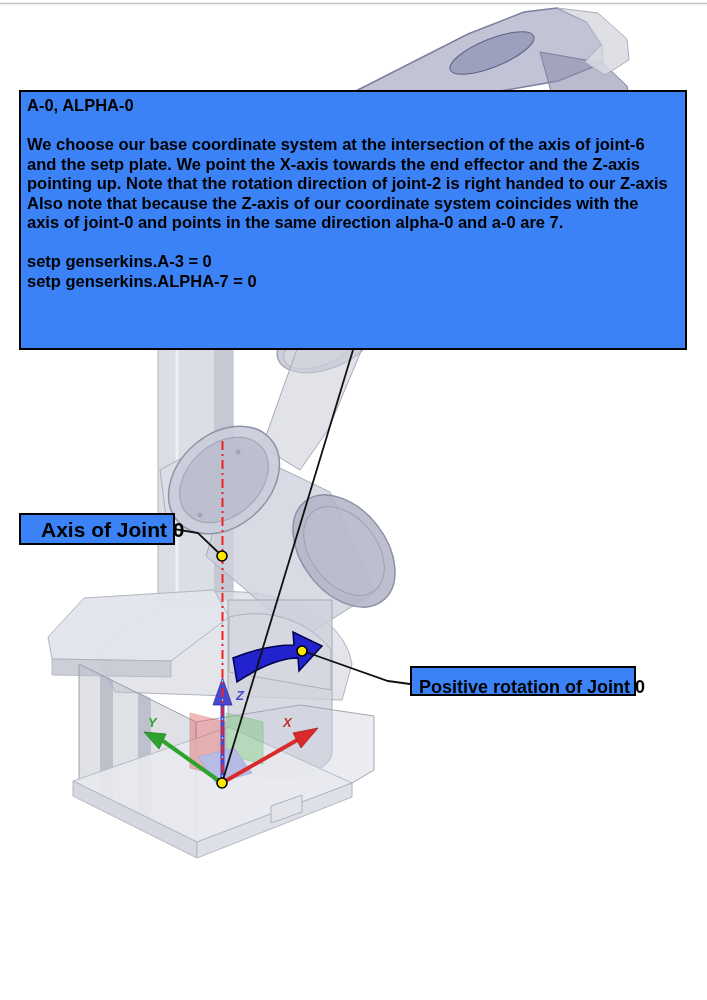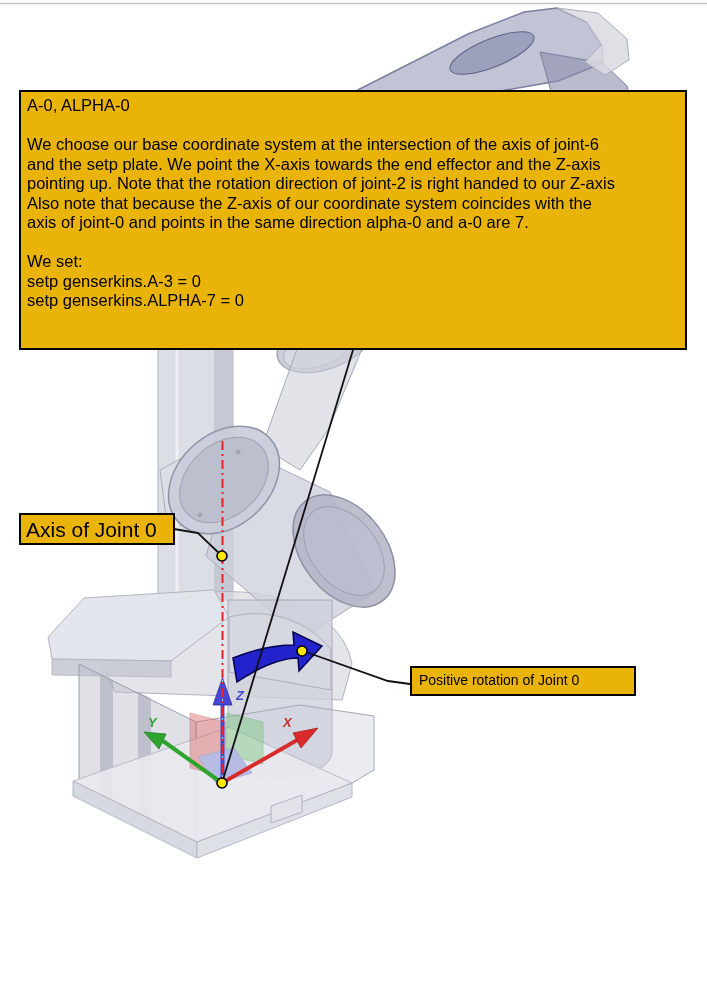--- a/index.html
+++ b/index.html
@@ -3,34 +3,34 @@
 <meta charset="utf-8">
 <style>
   html,body { margin:0; padding:0; background:#ffffff; }
   .stage {
     position:relative; width:707px; height:1000px; overflow:hidden;
     background:#ffffff; font-family:"Liberation Sans", sans-serif; color:#000;
   }
   .stage svg { position:absolute; left:0; top:0; }
   .callout, .note {
     position:absolute; box-sizing:border-box;
-    background:#eab308; border:2px solid #000;
+    background:#3b82f6; border:2px solid #000;font-weight:bold;
   }
   .note {
     left:19px; top:90px; width:668px; height:260px;
     padding:4px 6px; font-size:16.5px; line-height:19.5px; white-space:nowrap;
   }
   .note .blank { height:19.5px; }
   .callout-axis {
     left:19px; top:513px; width:156px; height:32px;
-    font-size:21px; line-height:27px; padding:1px 5px; white-space:nowrap;
+    font-size:21px; line-height:27px; padding:1px 20px; white-space:nowrap;
   }
   .callout-rotation {
     left:410px; top:666px; width:226px; height:30px;
-    font-size:14px; line-height:24px; padding:0 7px; white-space:nowrap;
+    font-size:18px; line-height:24px; padding:7px 7px; white-space:nowrap;
   }
   .axis-letter { font-size:13px; font-style:italic; font-weight:bold; }
 </style>
 </head>
 <body>
 
 <div class="stage">
 
   <svg width="707" height="1000" viewBox="0 0 707 1000">
 
@@ -147,21 +147,20 @@
     <div>A-0, ALPHA-0</div>
     <div class="blank"></div>
     <div>
         <div>We choose our base coordinate system at the intersection of the axis of joint-6</div>
         <div>and the setp plate. We point the X-axis towards the end effector and the Z-axis</div>
         <div>pointing up. Note that the rotation direction of joint-2 is right handed to our Z-axis</div>
         <div>Also note that because the Z-axis of our coordinate system coincides with the</div>
         <div>axis of joint-0 and points in the same direction alpha-0 and a-0 are 7.</div>
       </div>
     <div class="blank"></div>
-    <div>We set:</div>
     <div>
         <div>setp genserkins.A-3 = 0</div>
         <div>setp genserkins.ALPHA-7 = 0</div>
       </div>
   </div>
 
   <div class="callout callout-axis">
     <span>Axis of Joint 0</span>
   </div>
 

